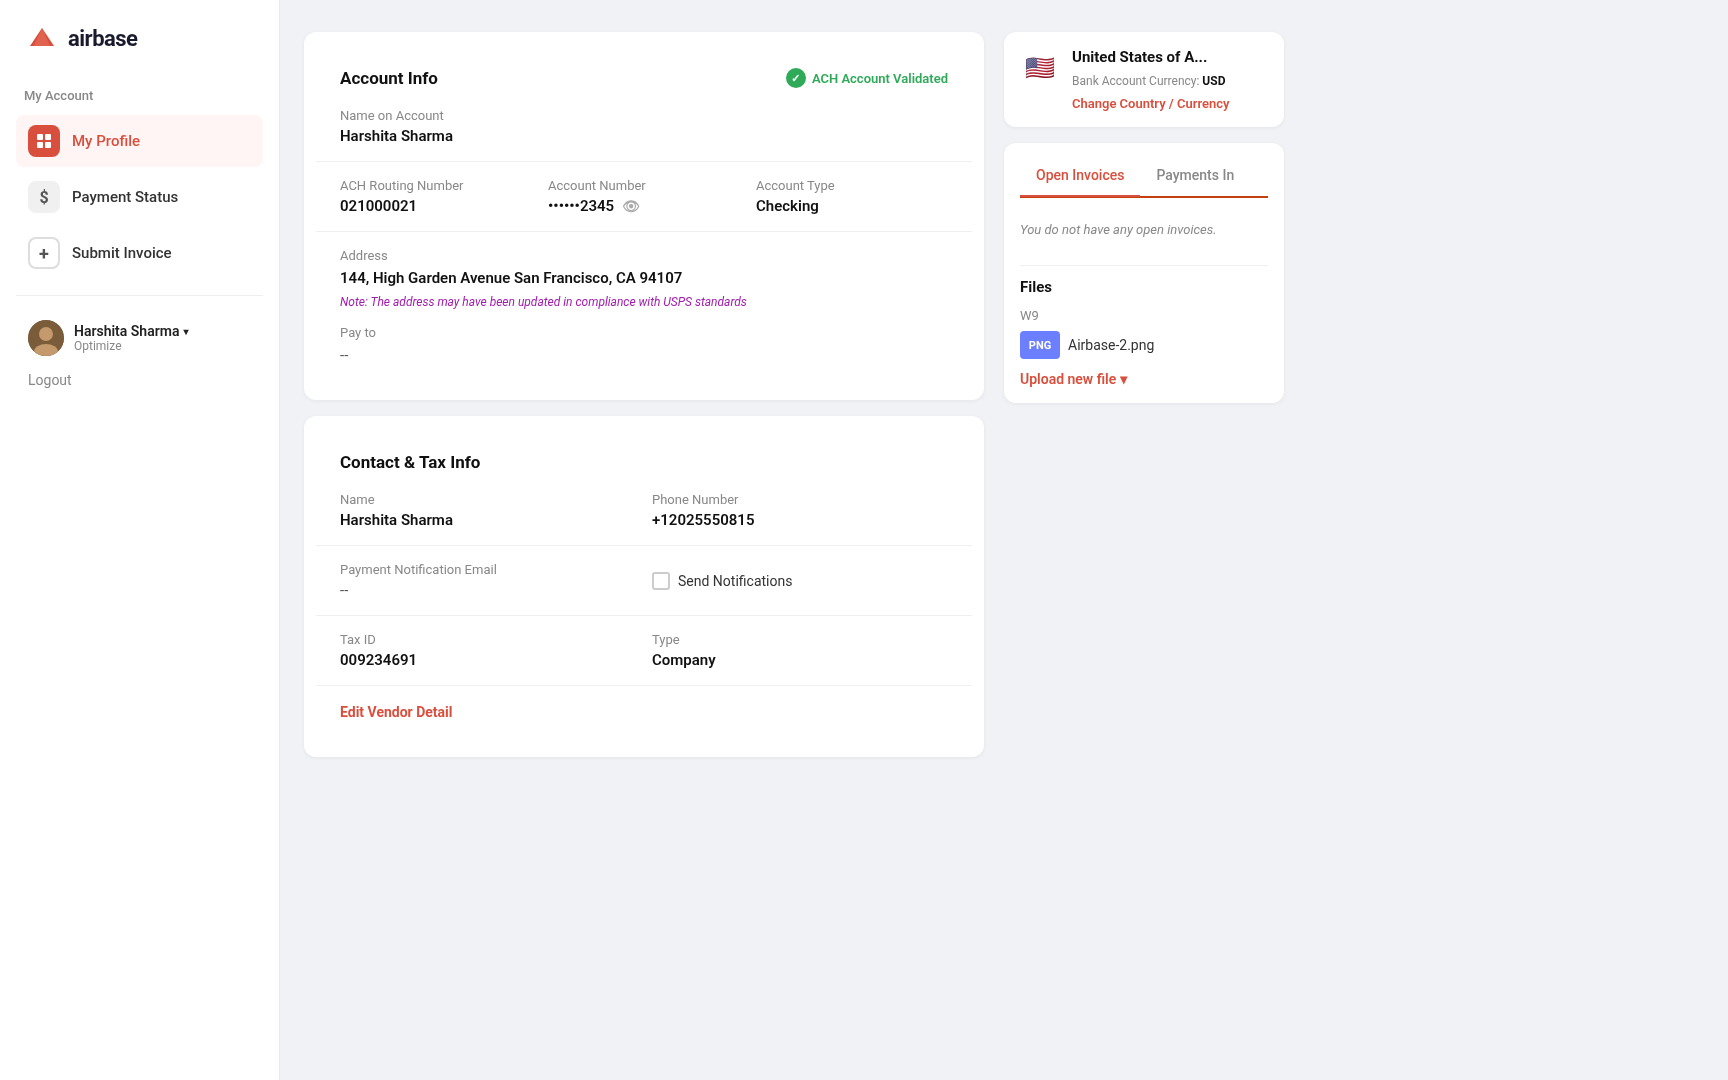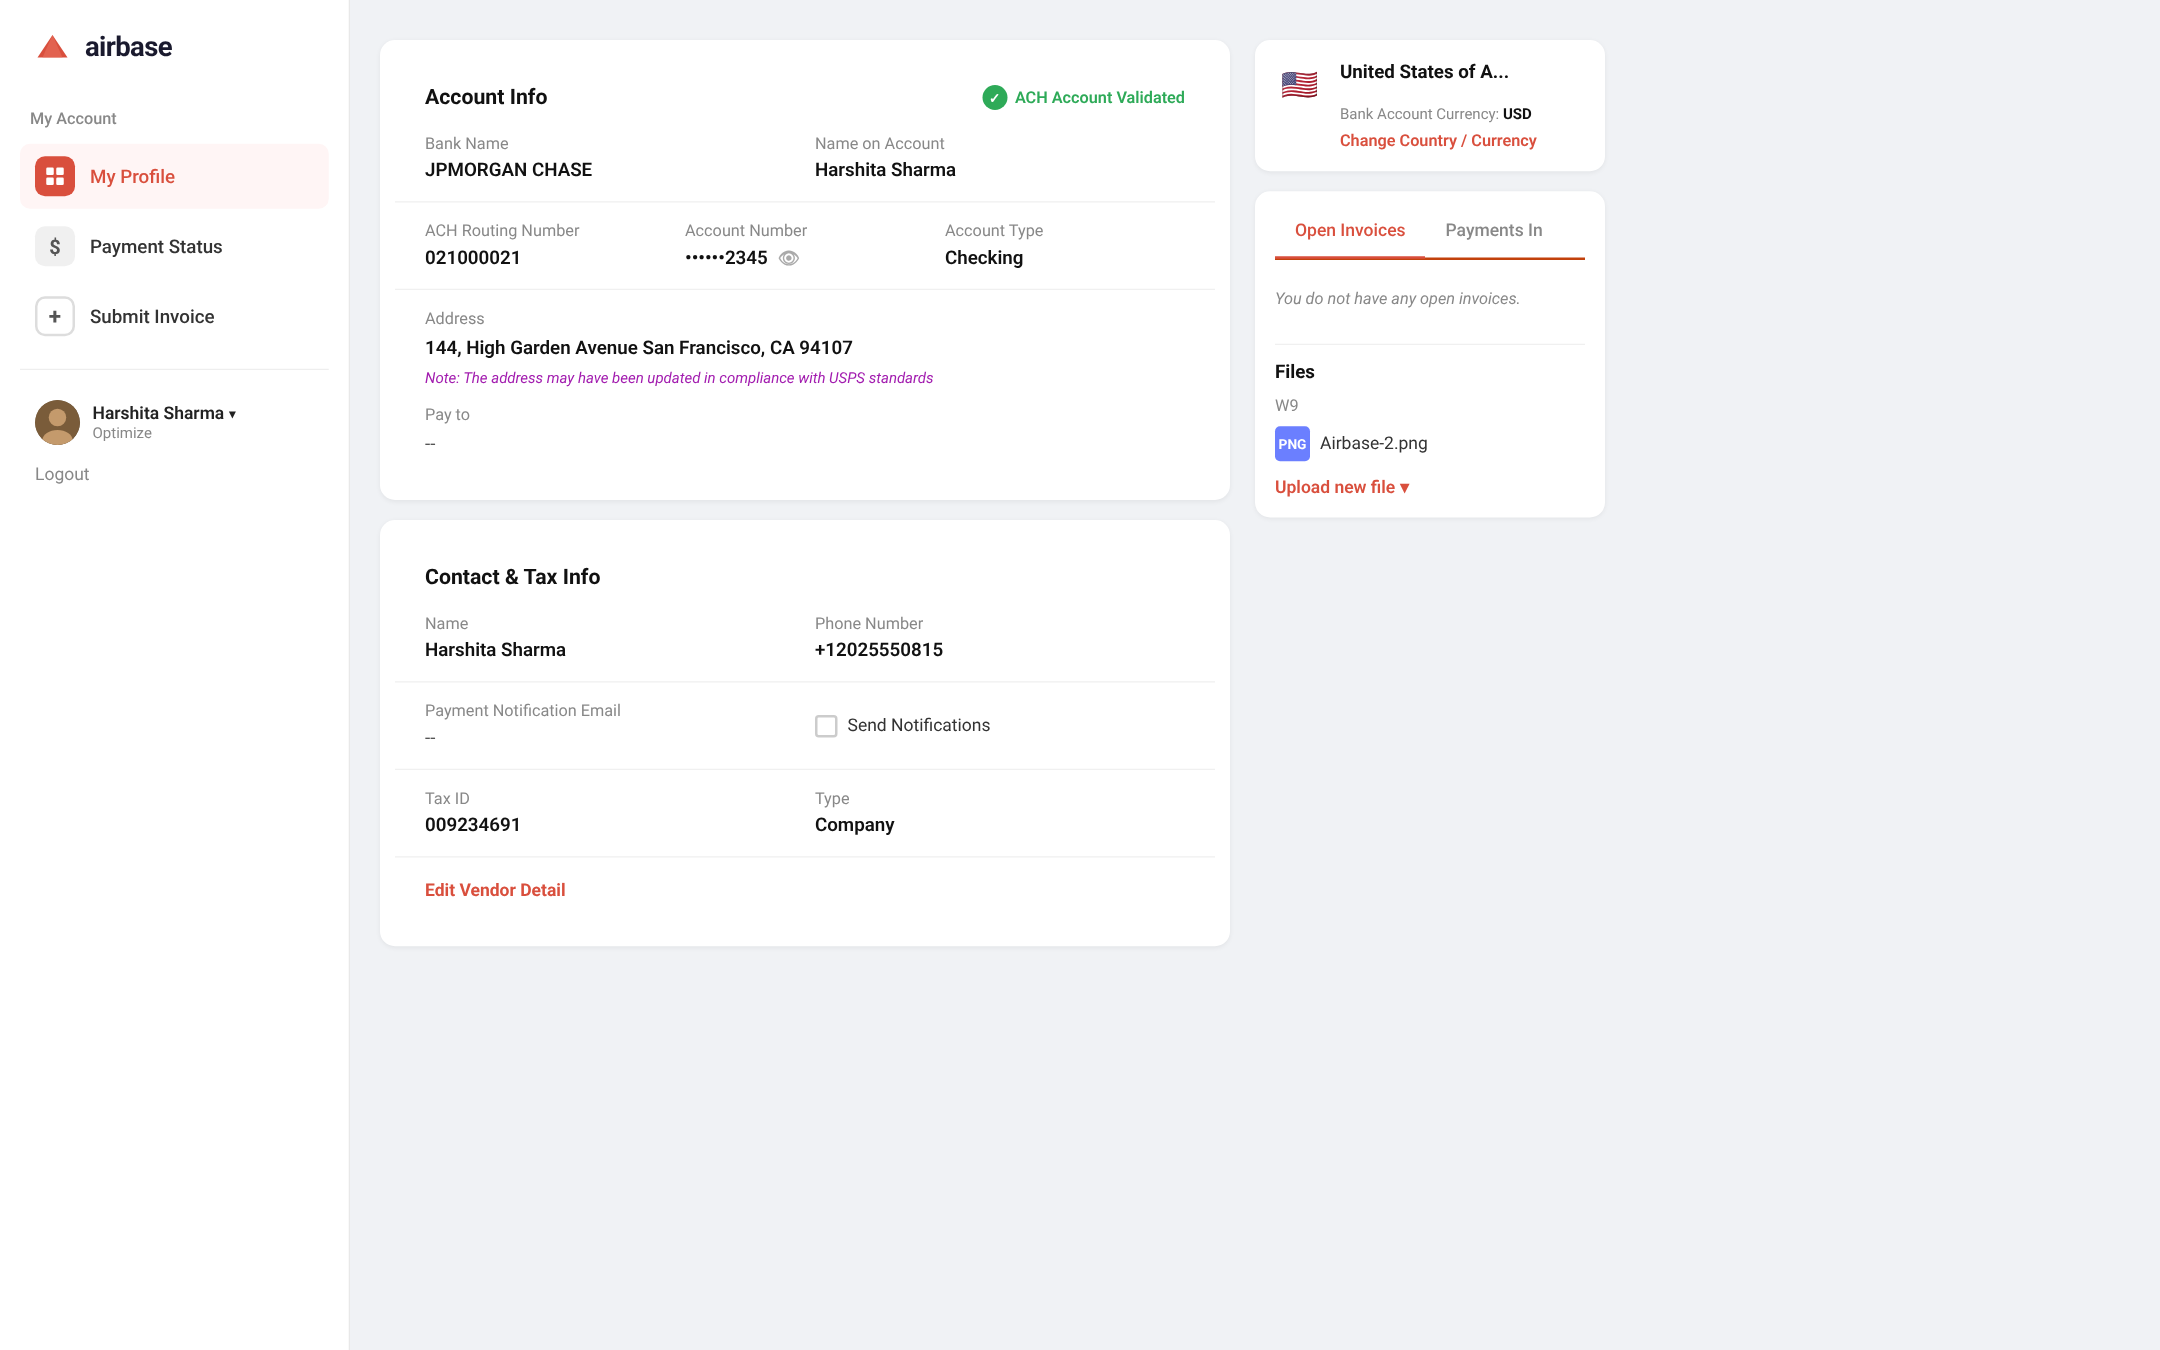--- a/index.html
+++ b/index.html
@@ -311,21 +311,21 @@
       font-size: 24px;
       display: flex;
       align-items: center;
       justify-content: center;
     }
     .country-info { flex: 1; }
     .country-name {
       font-size: 15px;
       font-weight: 700;
       color: #111;
-      margin-bottom: 18px;
+      margin-bottom: 8px;
     }
     .currency-label {
       font-size: 12px;
       color: #888;
     }
     .currency-value {
       font-weight: 700;
       color: #111;
     }
     .change-link {
@@ -385,21 +385,21 @@
       color: #888;
       margin-bottom: 8px;
     }
     .file-item {
       display: flex;
       align-items: center;
       gap: 8px;
       margin-bottom: 8px;
     }
     .file-icon {
-      width: 28px;
+      width: 40px;
       height: 28px;
       background: #6b7fff;
       border-radius: 4px;
       display: flex;
       align-items: center;
       justify-content: center;
       font-size: 11px;
       color: white;
       font-weight: 700;
       flex-shrink: 0;
@@ -485,24 +485,20 @@
       <div class="card-header">
         <span class="card-title">Account Info</span>
         <div class="ach-badge">
           <div class="ach-badge-icon">✓</div>
           <span>ACH Account Validated</span>
         </div>
       </div>
 
       <div class="info-grid">
         <div>
-          <div class="info-label">Bank Name</div>
-          <div class="info-value">JPMORGAN CHASE</div>
-        </div>
-        <div>
           <div class="info-label">Name on Account</div>
           <div class="info-value">Harshita Sharma</div>
         </div>
       </div>
 
       <hr class="card-divider">
 
       <div class="info-grid-3">
         <div>
           <div class="info-label">ACH Routing Number</div>

